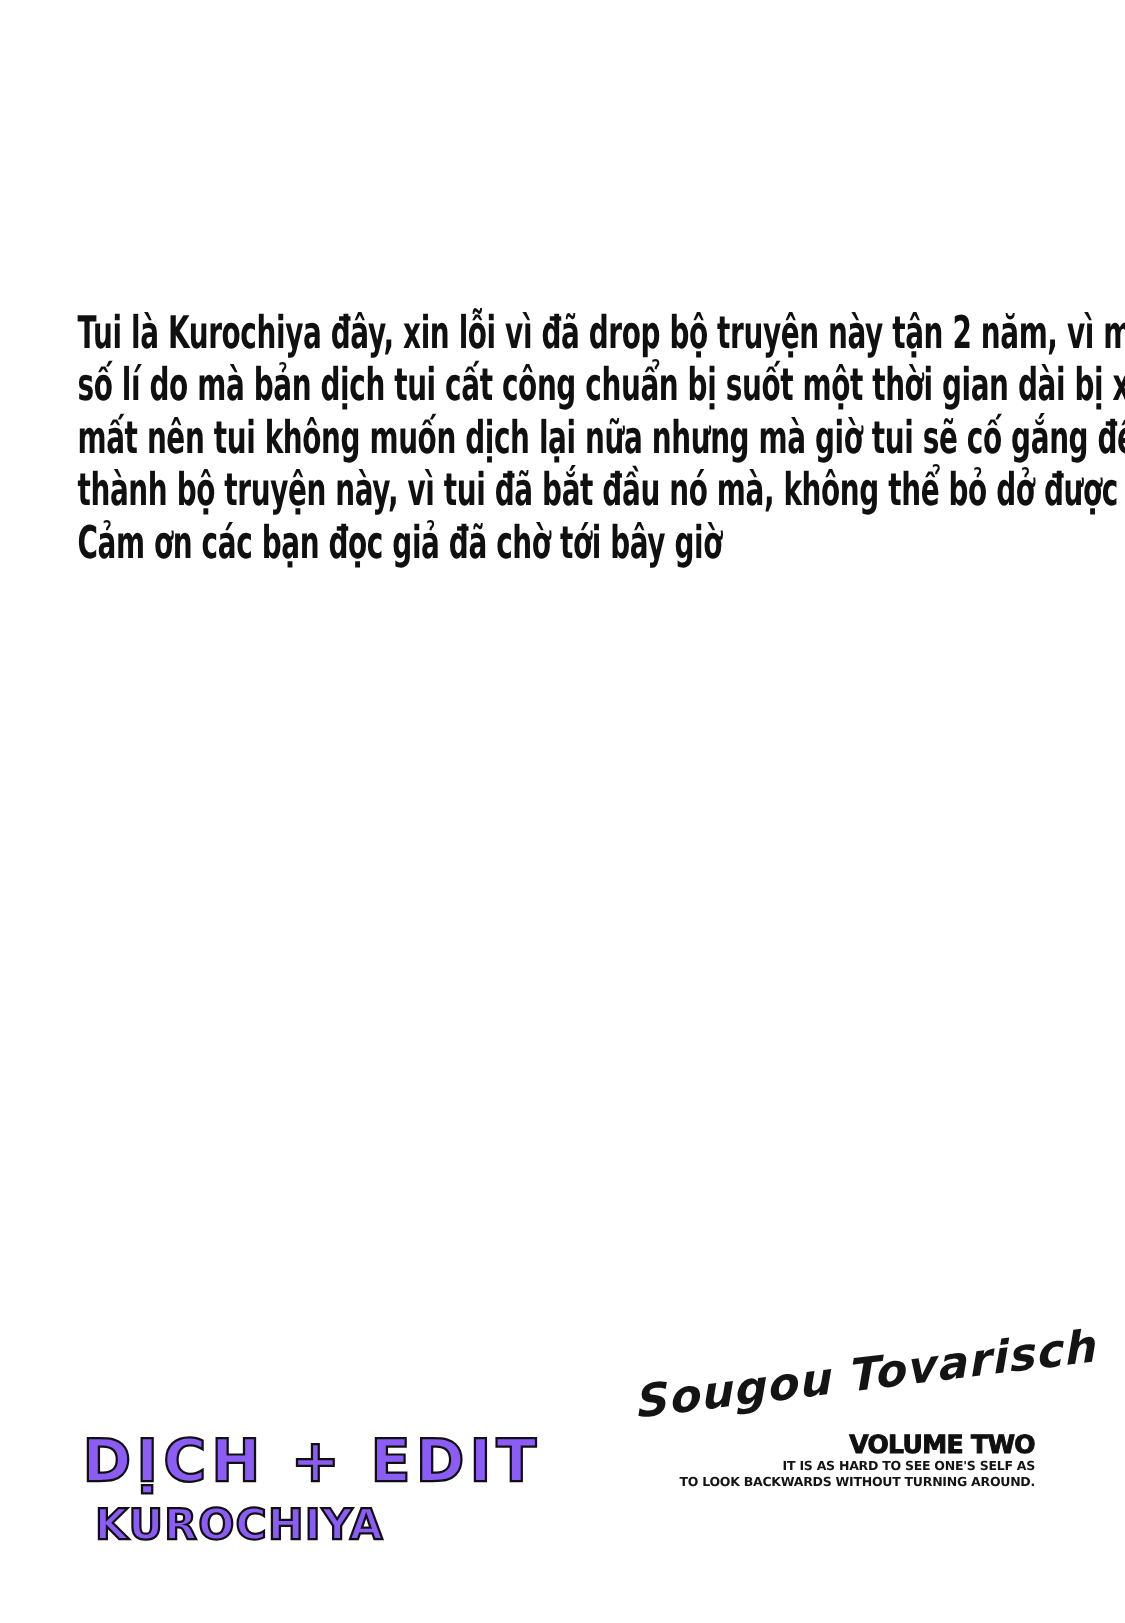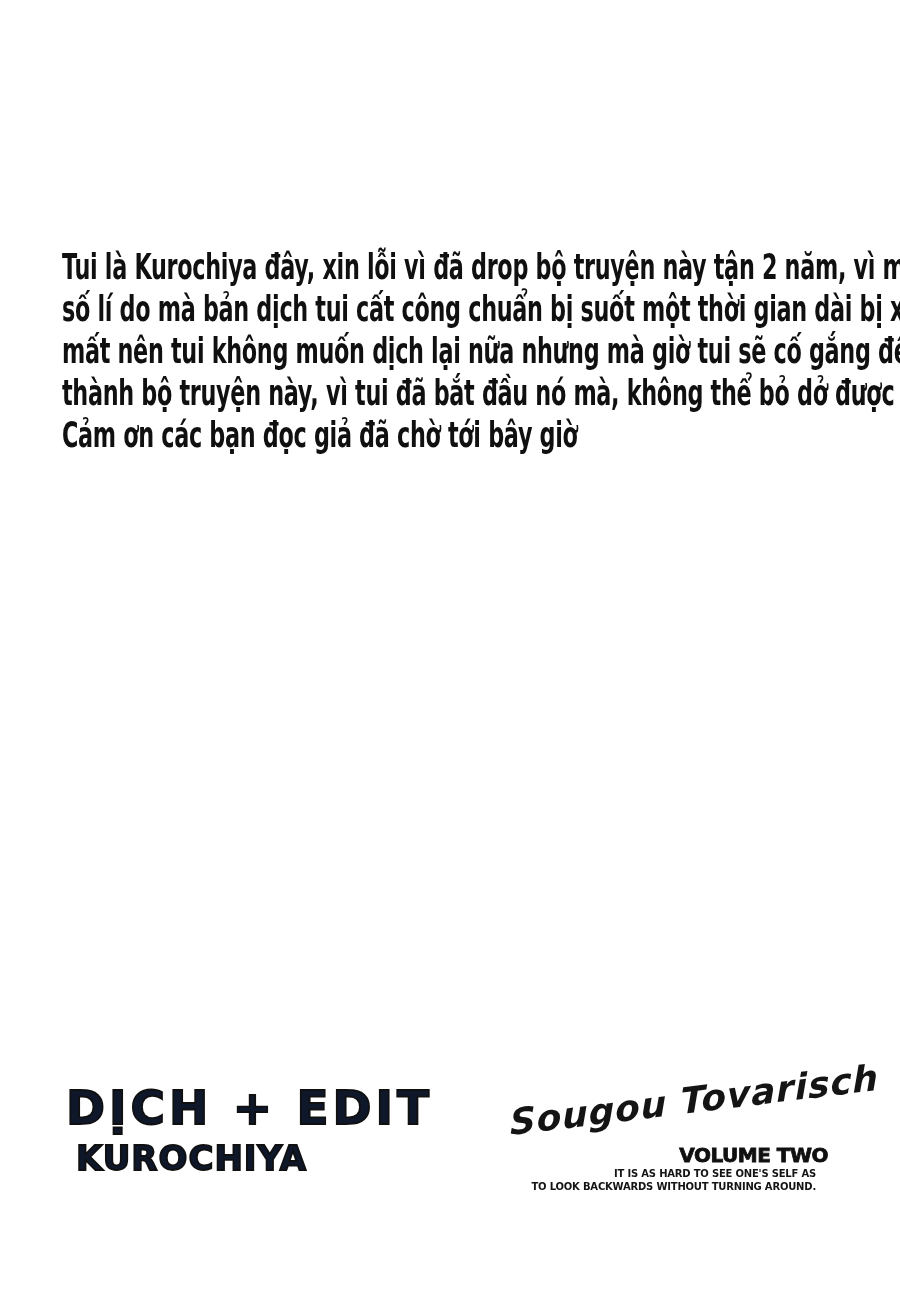--- a/index.html
+++ b/index.html
@@ -29,22 +29,22 @@
     line-height: 42px;
     font-weight: bold;
     letter-spacing: -0.5px;
     white-space: nowrap;
     color: #101010;
   }
   
   .credits {
     position: absolute;
     left: 66px;
-    top: 1082px;
-    color: #0f172a;
+    top: 1144px;
+    color: #8b5cf6;
     font-weight: bold;
     -webkit-text-stroke: 1.8px #101010;
     white-space: nowrap;
   }
   .credits .role {
     font-size: 47px;
     line-height: 51px;
     letter-spacing: 4px;
   }
   .credits .name {
@@ -74,21 +74,21 @@
     font-size: 20px;
     font-weight: bold;
     letter-spacing: -0.5px;
     -webkit-text-stroke: 0.8px #101010;
     color: #101010;
     white-space: nowrap;
     text-align: center;
   }
   .series-tagline {
     position: absolute;
-    right: 84px;
+    right: 72px;
     top: 1168px;
     font-size: 10px;
     line-height: 12.5px;
     font-weight: bold;
     letter-spacing: -0.2px;
     text-align: right;
     color: #141414;
     white-space: nowrap;
   }
 </style>

